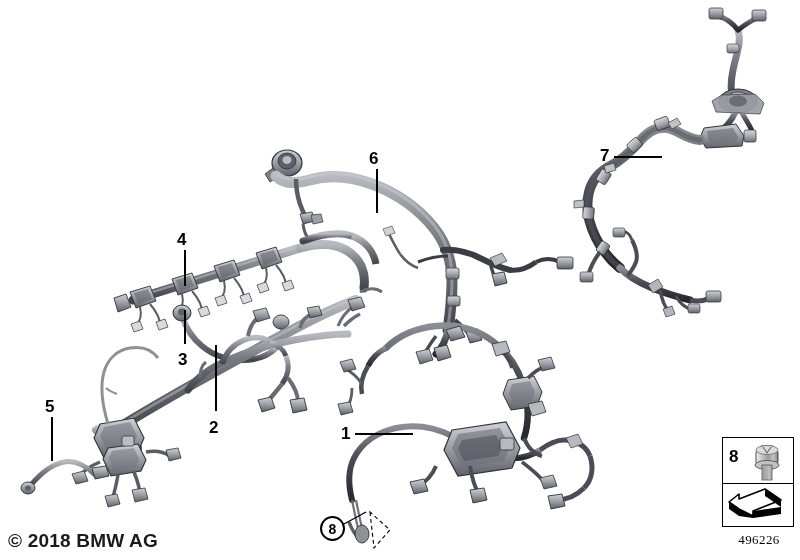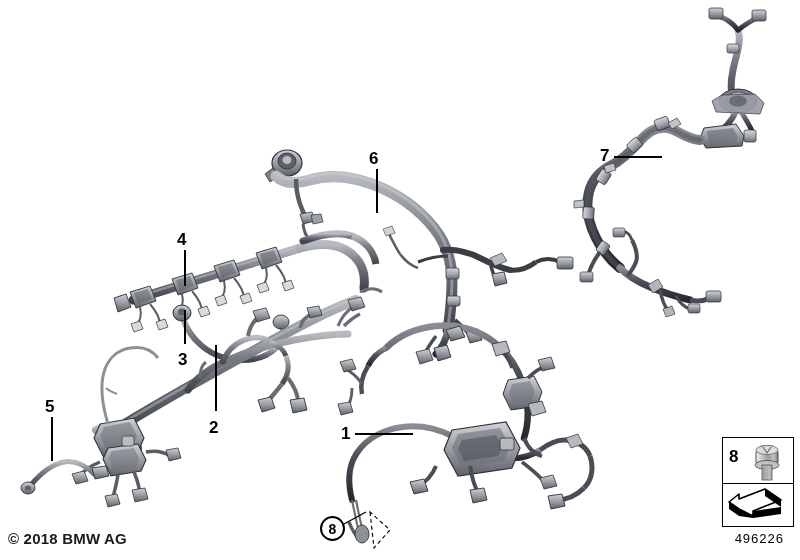--- a/index.html
+++ b/index.html
@@ -41,32 +41,32 @@
   }
   .leader-v { width: 1.6px; }
   .leader-h { height: 1.6px; }
 
   #copyright {
     position: absolute;
     left: 8px;
     top: 530px;
     font-family: "Liberation Sans", sans-serif;
     font-weight: bold;
-    font-size: 15px;
+    font-size: 19px;
     color: #1a1a1a;
     letter-spacing: 0.2px;
     white-space: nowrap;
   }
   #part-number {
     position: absolute;
     left: 723px;
     top: 532px;
     width: 72px;
     text-align: center;
-    font-family: Liberation Mono, monospace;
+    font-family: Liberation Serif, serif;
     font-size: 13px;
     color: #000000;
     letter-spacing: 0.4px;
   }
 
   #legend {
     position: absolute;
     left: 722px;
     top: 437px;
     width: 72px;

